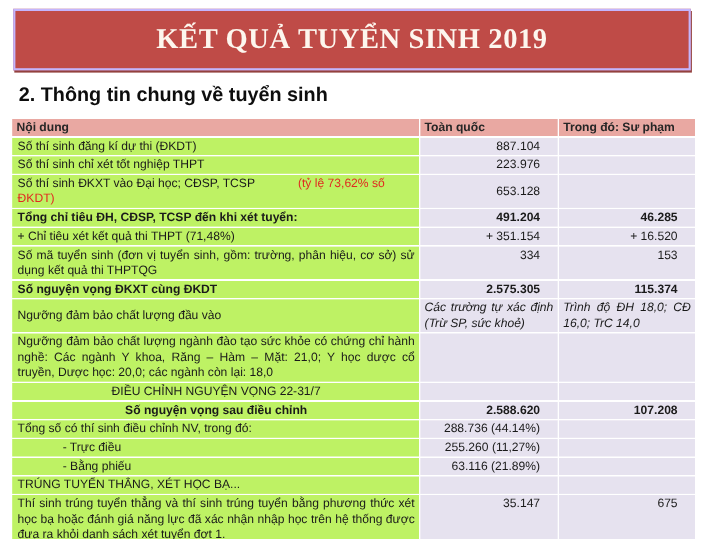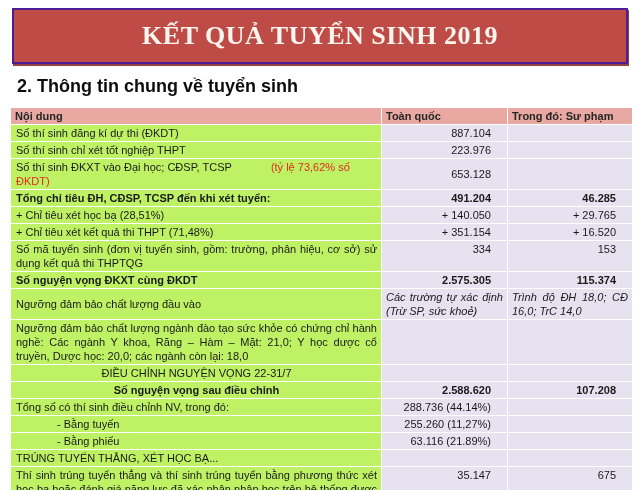--- a/index.html
+++ b/index.html
@@ -7,21 +7,21 @@
     width:640px;height:490px;background:#ffffff;
     font-family:"Liberation Sans",sans-serif;
     position:relative;overflow:hidden;
   }
   .slide{position:absolute;inset:0;}
 
   
   .banner{
     position:absolute;left:12px;top:8px;width:612px;height:52px;
     background:#BF4B47;
-    border:2px solid #4c1d95;
+    border:2px solid #c4b5fd;
     box-shadow:1px 2px 0 #93413E;
     display:flex;align-items:center;justify-content:center;
   }
   .banner-title{
     font-family:"Liberation Serif",serif;
     font-weight:bold;font-size:26px;letter-spacing:.5px;
     color:#FDF6EE;
   }
 
   
@@ -98,25 +98,20 @@
           <td class="lbl"><span>Số thí sinh ĐKXT vào Đại học; CĐSP, TCSP</span><span class="red"> (tỷ lệ 73,62% số ĐKDT)</span></td>
           <td class="val">653.128</td>
           <td class="val"></td>
         </tr>
         <tr class="bold">
           <td class="lbl"><span>Tổng chỉ tiêu ĐH, CĐSP, TCSP đến khi xét tuyển:</span></td>
           <td class="val">491.204</td>
           <td class="val">46.285</td>
         </tr>
         <tr>
-          <td class="lbl"><span>+ Chỉ tiêu xét học bạ (28,51%)</span></td>
-          <td class="val">+ 140.050</td>
-          <td class="val">+ 29.765</td>
-        </tr>
-        <tr>
           <td class="lbl"><span>+ Chỉ tiêu xét kết quả thi THPT (71,48%)</span></td>
           <td class="val">+ 351.154</td>
           <td class="val">+ 16.520</td>
         </tr>
         <tr>
           <td class="lbl justify"><span>Số mã tuyển sinh (đơn vị tuyển sinh, gồm: trường, phân hiệu, cơ sở) sử dụng kết quả thi THPTQG</span></td>
           <td class="val top">334</td>
           <td class="val top">153</td>
         </tr>
         <tr class="bold">
@@ -143,21 +138,21 @@
           <td class="lbl center"><span>Số nguyện vọng sau điều chỉnh</span></td>
           <td class="val">2.588.620</td>
           <td class="val">107.208</td>
         </tr>
         <tr>
           <td class="lbl"><span>Tổng số có thí sinh điều chỉnh NV, trong đó:</span></td>
           <td class="val">288.736 (44.14%)</td>
           <td class="val"></td>
         </tr>
         <tr>
-          <td class="lbl indent"><span>- Bằng tuyến</span></td>
+          <td class="lbl indent"><span>- Trực điều</span></td>
           <td class="val">255.260 (11,27%)</td>
           <td class="val"></td>
         </tr>
         <tr>
           <td class="lbl indent"><span>- Bằng phiếu</span></td>
           <td class="val">63.116 (21.89%)</td>
           <td class="val"></td>
         </tr>
         <tr>
           <td class="lbl"><span>TRÚNG TUYỂN THẲNG, XÉT HỌC BẠ...</span></td>

